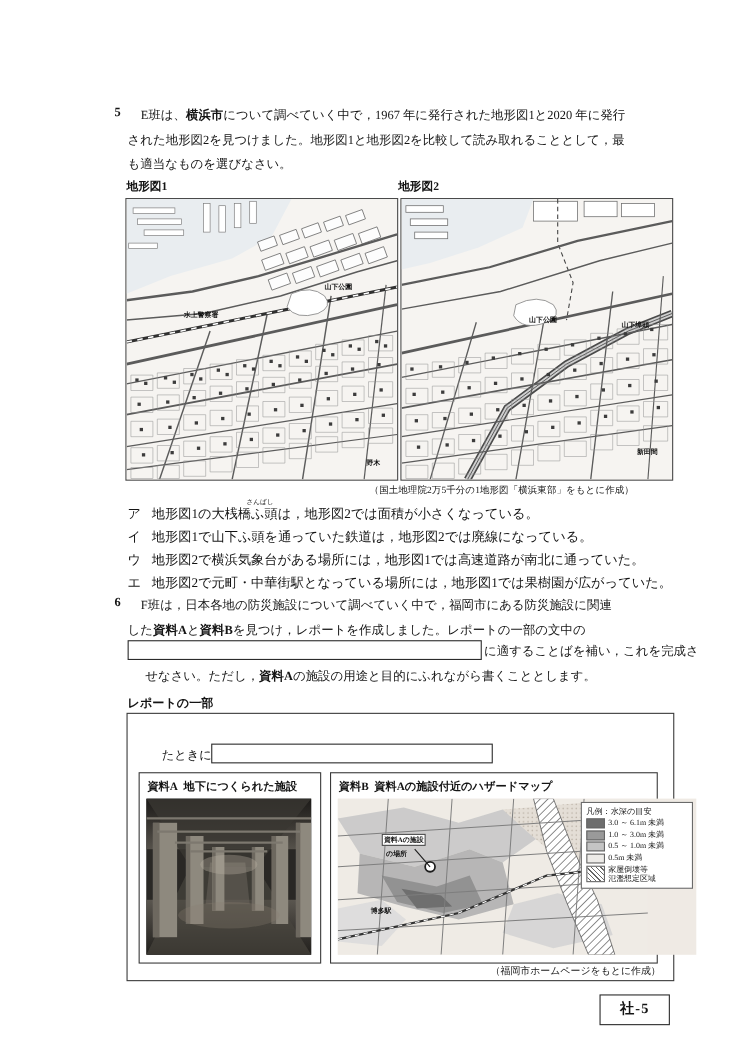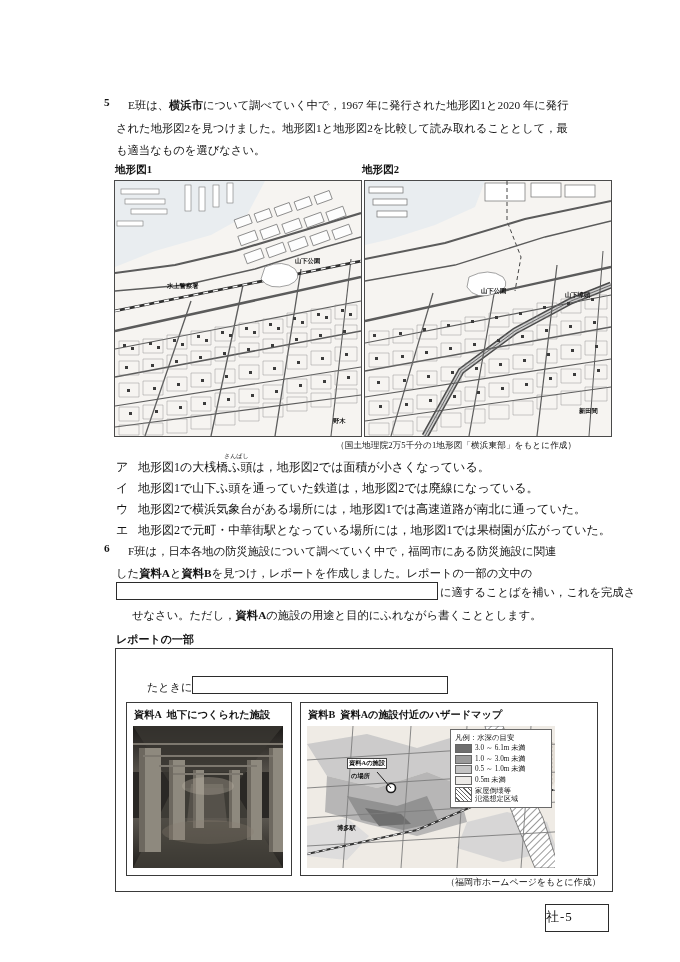--- a/index.html
+++ b/index.html
@@ -135,22 +135,22 @@
   .hz-credit {
     position: absolute;
     font-size: 9px;
   }
 
   
   .page-tag {
     position: absolute;
     border: 1px solid #2b2b2b;
     font-size: 13px;
-    font-weight: normal;
-    text-align: left;
+    font-weight: bold;
+    text-align: center;
     line-height: 24px;
     background: #fff;
     letter-spacing: 1px;
   }
 
   .callout {
     position: absolute;
     font-size: 6.3px;
     font-weight: bold;
     white-space: nowrap;
@@ -571,21 +571,21 @@
 
       <ellipse cx="75" cy="60" rx="26" ry="9" fill="#b9b2a4" opacity="0.35"></ellipse>
       <ellipse cx="75" cy="106" rx="46" ry="12" fill="#877f72" opacity="0.3"></ellipse>
     </svg>
   </div>
 
   <div class="subfig" style="left:300px; top:702px; width:296px; height:172px;"></div>
   <div class="subfig-cap" style="left:308px; top:708px;">
     <span>資料B</span>&nbsp;&nbsp;<span>資料Aの施設付近のハザードマップ</span>
   </div>
-  <div class="hazard" style="left:307px; top:726px; width:248px; height:142px;">
+  <div class="hazard" style="left:307px; top:726px; width:326px; height:142px;">
     <svg width="282" height="142" viewBox="0 0 282 142" preserveAspectRatio="none">
       <defs>
         <pattern id="hatch" width="5" height="5" patternUnits="userSpaceOnUse" patternTransform="rotate(45)">
           <rect width="5" height="5" fill="#ffffff"></rect>
           <line x1="0" y1="0" x2="0" y2="5" stroke="#555" stroke-width="1.2"></line>
         </pattern>
         <pattern id="stipple" width="4" height="4" patternUnits="userSpaceOnUse">
           <rect width="4" height="4" fill="#e4ded6"></rect>
           <circle cx="1" cy="1" r="0.7" fill="#b9b0a4"></circle>
         </pattern>

